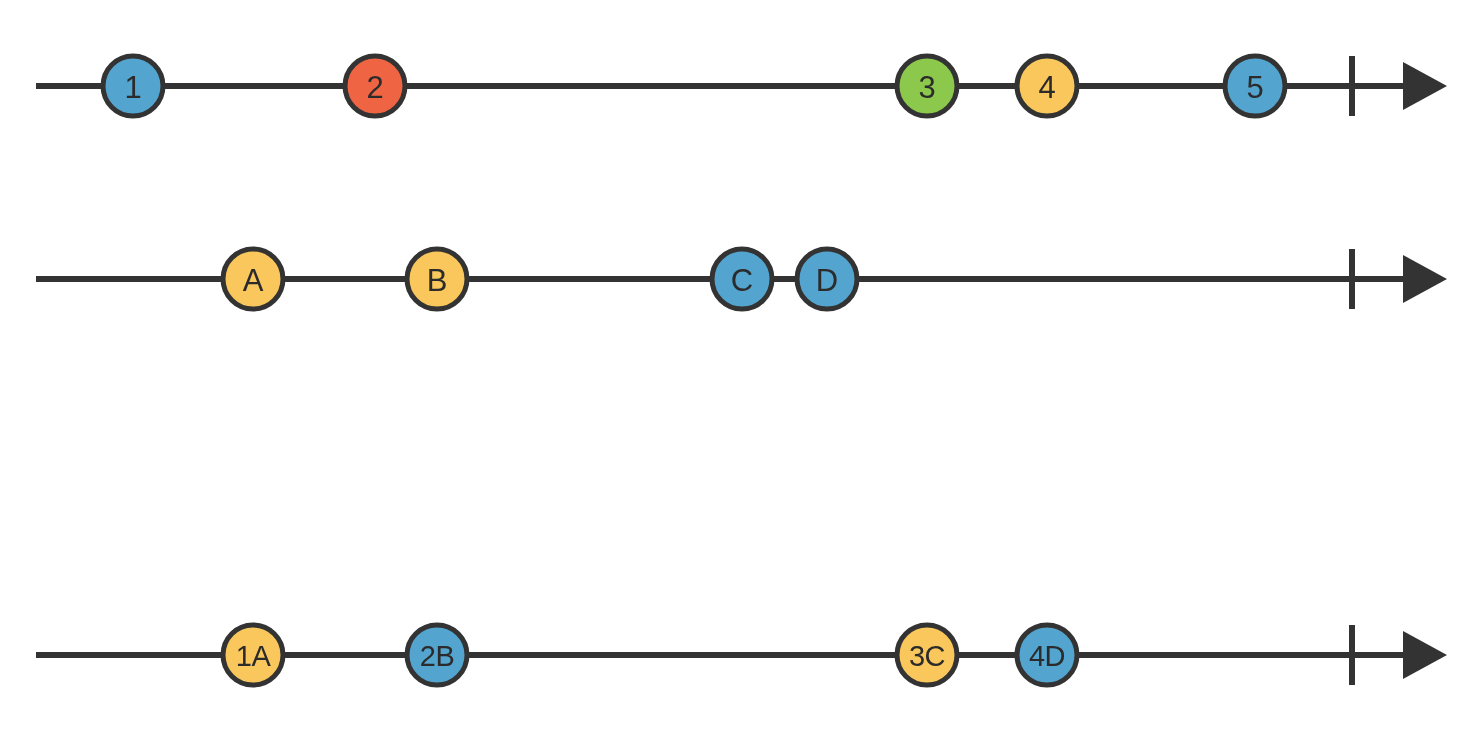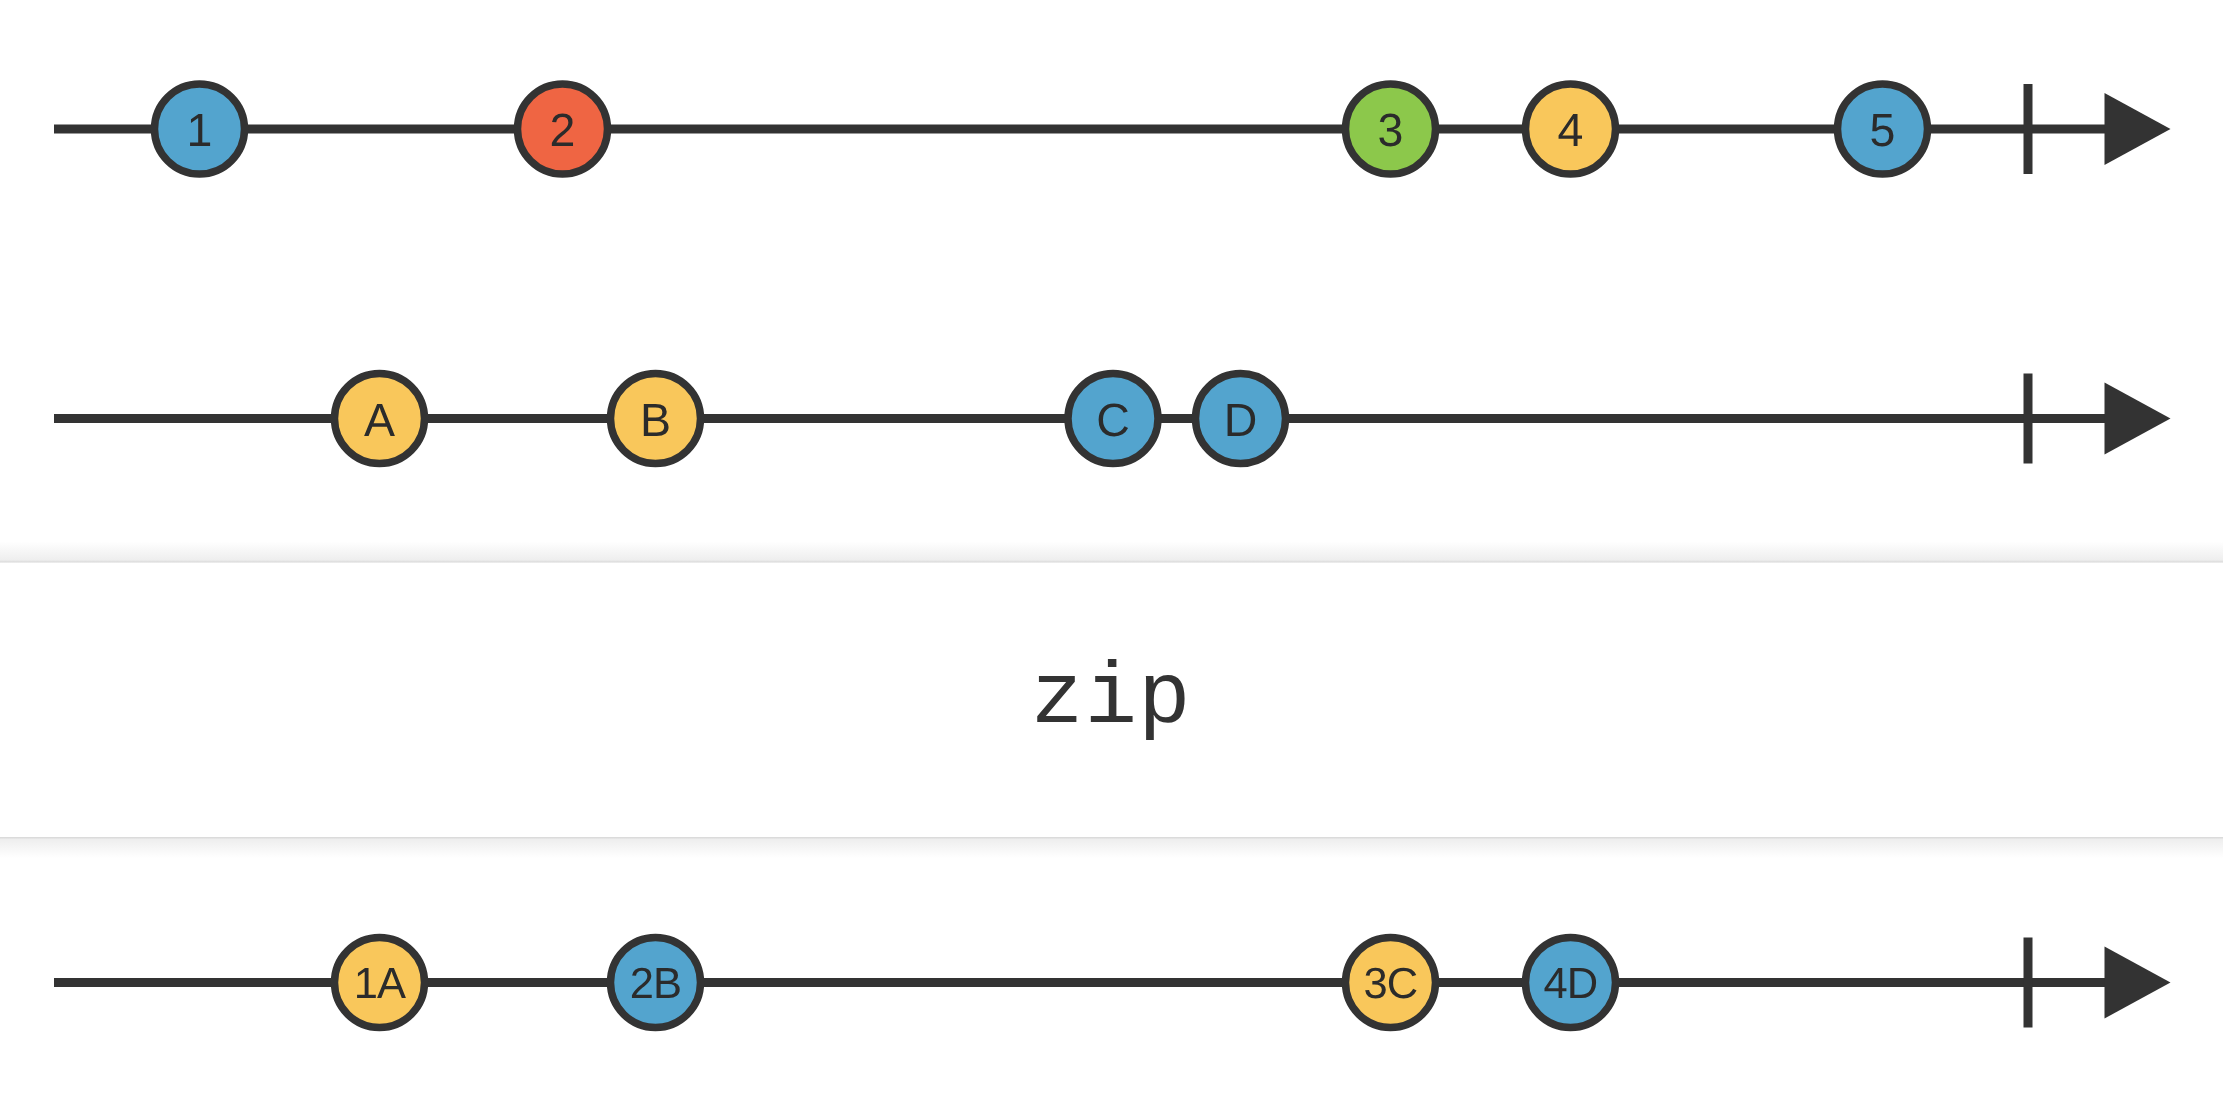--- a/index.html
+++ b/index.html
@@ -153,17 +153,14 @@
           <circle cx="927" cy="655" r="30" fill="#f9c75b" class="marble-circle"></circle>
           <text x="927" y="656" class="marble-label compact">3C</text>
         </g>
         <g>
           <circle cx="1047" cy="655" r="30" fill="#53a4ce" class="marble-circle"></circle>
           <text x="1047" y="656" class="marble-label compact">4D</text>
         </g>
       </g>
     </svg>
 
-  <div id="operator-panel" style="top: 375px; height: 183px;">
-    <span id="operator-label">zip</span>
-  </div>
 
 </div>
 
 </body></html>

